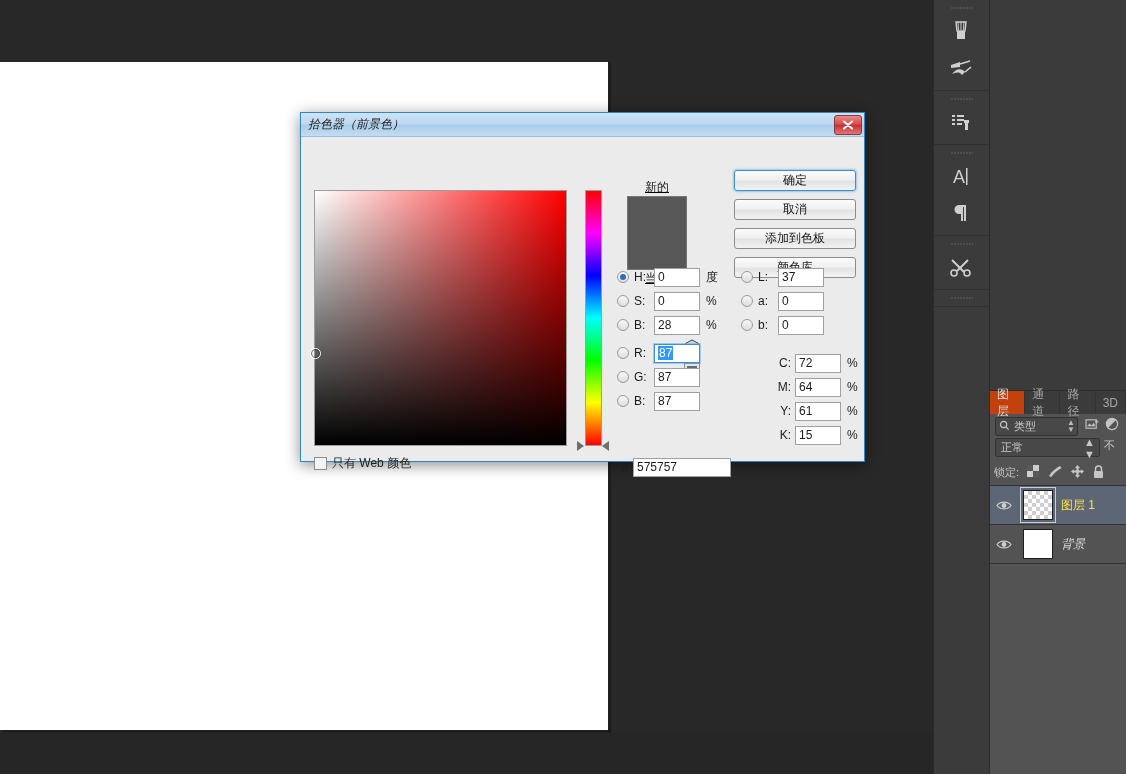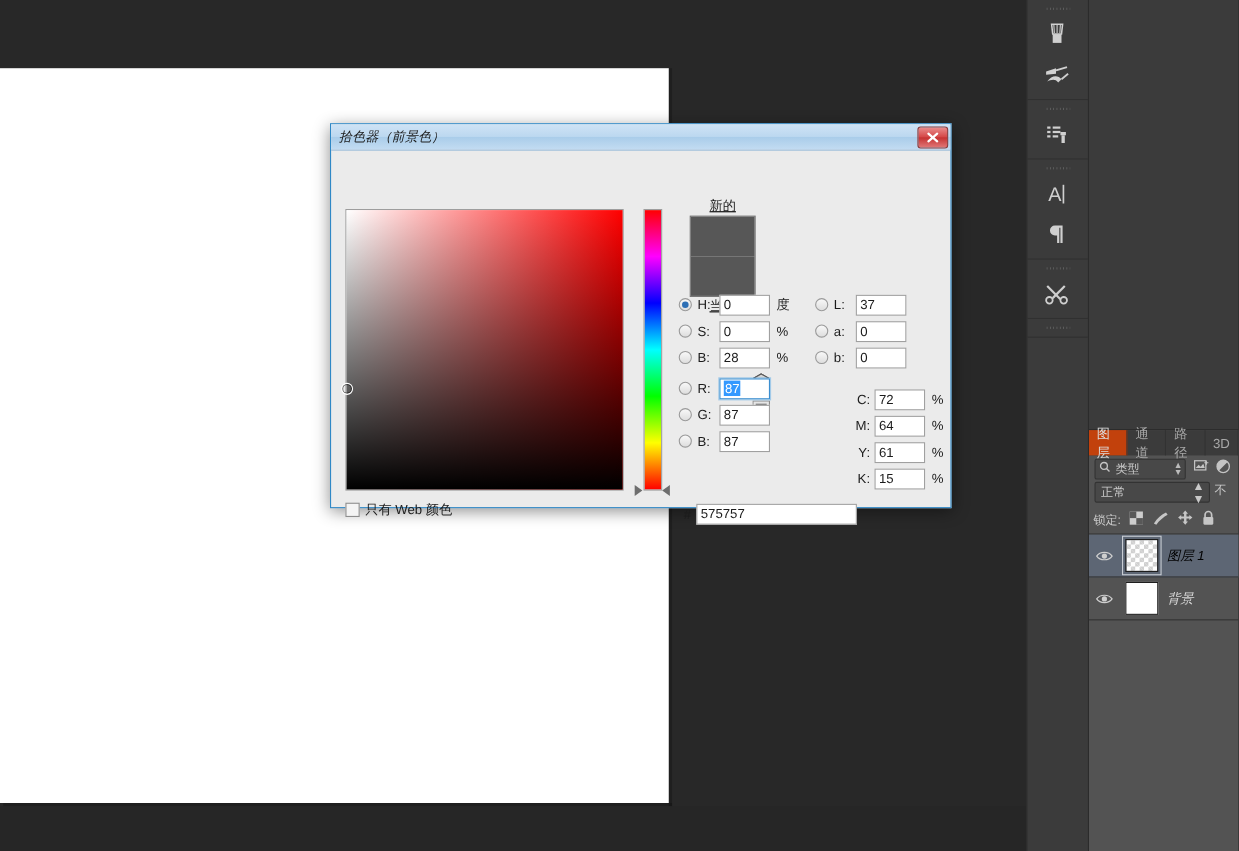--- a/index.html
+++ b/index.html
@@ -224,22 +224,21 @@
     background-position: 0 0, 4px 4px;
   }
   .thumb-wrap.selected-thumb {
     padding: 2px;
     border: 1px solid #c9cdd4;
     background: transparent;
   }
   .thumb-wrap { padding: 3px; }
   .layer-name {
     font-size: 12px;
-    color: #000000;
-    font-style: italic;
+    color: #fde047;
   }
   .layer-name.bg { font-style: italic; color: #d8d8d8; }
 
   
   #picker {
     position: absolute;
     left: 300px;
     top: 112px;
     width: 565px;
     height: 350px;
@@ -496,21 +495,21 @@
     position: absolute;
     left: 316px;
     top: 321px;
     display: flex;
     align-items: center;
     font-size: 12px;
     color: #1b1b1b;
   }
   #hex-row .hash { width: 16px; text-align:center; }
   #hex-input {
-    width: 146px;
+    width: 98px;
     height: 19px;
     border: 1px solid #a0a0a0;
     background: #ffffff;
     box-sizing: border-box;
     font-size: 12px;
     padding: 0 3px;
     line-height: 17px;
     cursor: text;
   }
 
@@ -763,20 +762,26 @@
           </svg>
         </div>
         <div class="gi">
           <svg width="16" height="16" viewBox="0 0 16 16">
             <rect x="0.5" y="0.5" width="15" height="15" fill="#e6e6e6" stroke="#8a8a8a"></rect>
             <rect x="3" y="3" width="10" height="10" fill="#6b6b6b"></rect>
           </svg>
         </div>
       </div>
 
+      <div id="btn-col">
+        <div class="pbtn primary">确定</div>
+        <div class="pbtn">取消</div>
+        <div class="pbtn gap-top">添加到色板</div>
+        <div class="pbtn gap-top">颜色库</div>
+      </div>
 
       <div id="fields">
 
         <div class="col-left">
           <div class="f-row">
             <span class="radio on"></span>
             <span class="f-label">H:</span>
             <span class="f-input">0</span>
             <span class="f-unit">度</span>
           </div>

